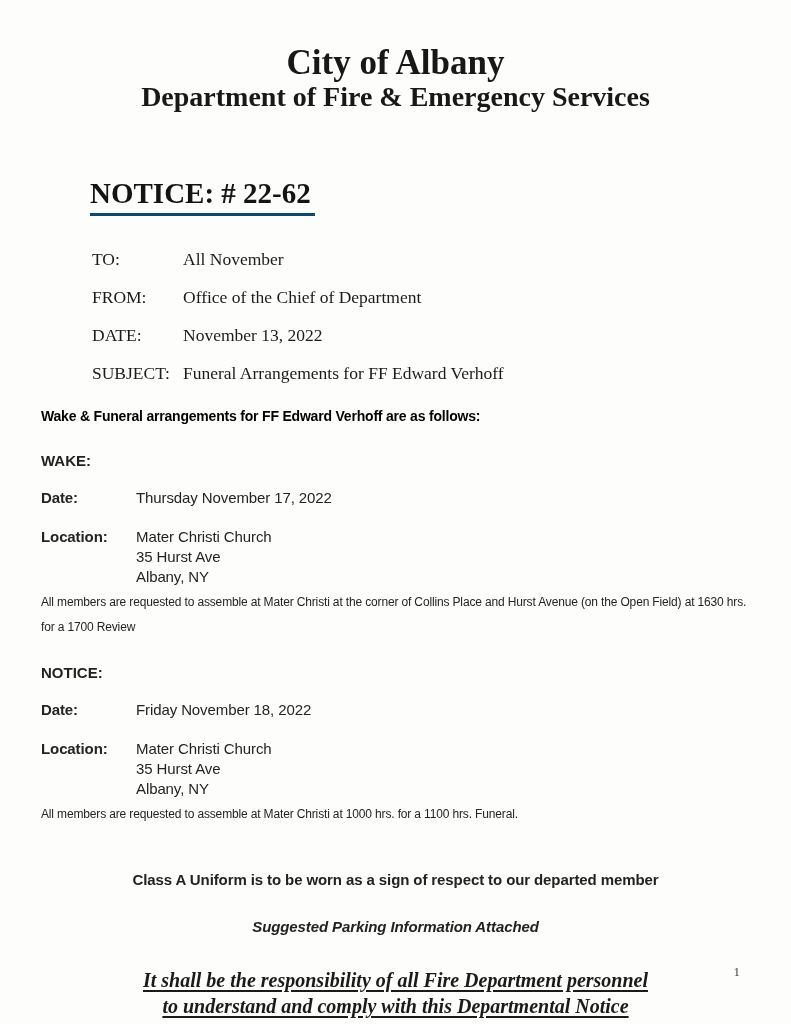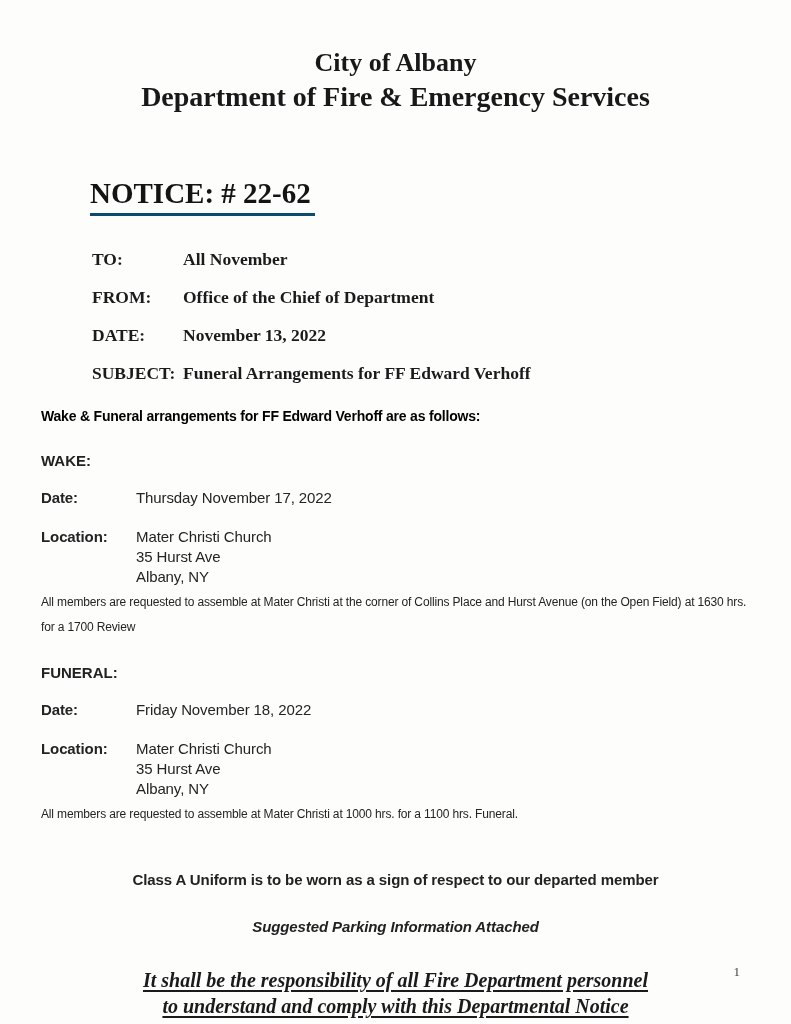--- a/index.html
+++ b/index.html
@@ -5,32 +5,32 @@
   html,body { margin:0; padding:0; background:#ffffff; }
   .page {
     width:791px; height:1024px; box-sizing:border-box;
     position:relative; overflow:hidden;
     background:#fdfdfc;
     color:#1e1e1e;
     font-family:"Liberation Sans", sans-serif;
   }
   
   .letterhead { padding-top:46px; text-align:center; font-family:"Liberation Serif", serif; font-weight:bold; color:#181818; }
-  .letterhead .line1 { font-size:26px; line-height:33px; }
+  .letterhead .line1 { font-size:35px; line-height:33px; }
   .letterhead .line2 { font-size:28px; line-height:36px; }
   
   .notice-row { margin:62px 0 0 90px; }
   .notice-title {
     display:inline-block;
     font-family:"Liberation Serif", serif; font-weight:bold;
     font-size:29px; color:#141414;
     border-bottom:3px solid #0c4a6e; padding-bottom:3px; padding-right:4px;
   }
   
-  .memo { margin:32px 0 0 92px; font-family:"Liberation Serif", serif; font-weight:bold; font-size:17.5px; color:#1b1b1b; }
+  .memo { margin:32px 0 0 92px; font-family:"Liberation Serif", serif; font-weight:normal; font-size:17.5px; color:#1b1b1b; }
   .memo-row { display:flex; margin-bottom:16px; line-height:22px; }
   .memo-label { width:91px; flex:0 0 91px; }
   
   .intro { margin:20px 42px 0 41px; font-size:14px; font-weight:bold; color:#000000; line-height:24px; letter-spacing:-0.2px; }
   .sec-heading { margin:24px 0 0 41px; font-size:15px; font-weight:bold; color:#222; }
   .kv-row { display:flex; margin:19px 0 0 41px; font-size:15px; line-height:20px; color:#242424; letter-spacing:-0.1px; }
   .kv-label { width:95px; flex:0 0 95px; font-weight:bold; }
   .kv-value .loc-line { display:block; }
   .note { margin:3px 36px 0 41px; font-size:12px; line-height:25px; color:#242424; letter-spacing:-0.15px; }
   
@@ -87,21 +87,21 @@
       <div class="kv-value">
         <span class="loc-line">Mater Christi Church</span>
         <span class="loc-line">35 Hurst Ave</span>
         <span class="loc-line">Albany, NY</span>
       </div>
     </div>
     <div class="note">All members are requested to assemble at Mater Christi at the corner of Collins Place and Hurst Avenue (on the Open Field) at 1630 hrs. for a 1700 Review</div>
   </div>
 
   <div>
-    <div class="sec-heading">FUNERAL:</div>
+    <div class="sec-heading">NOTICE:</div>
     <div class="kv-row">
       <div class="kv-label">Date:</div>
       <div class="kv-value">Friday November 18, 2022</div>
     </div>
     <div class="kv-row">
       <div class="kv-label">Location:</div>
       <div class="kv-value">
         <span class="loc-line">Mater Christi Church</span>
         <span class="loc-line">35 Hurst Ave</span>
         <span class="loc-line">Albany, NY</span>

